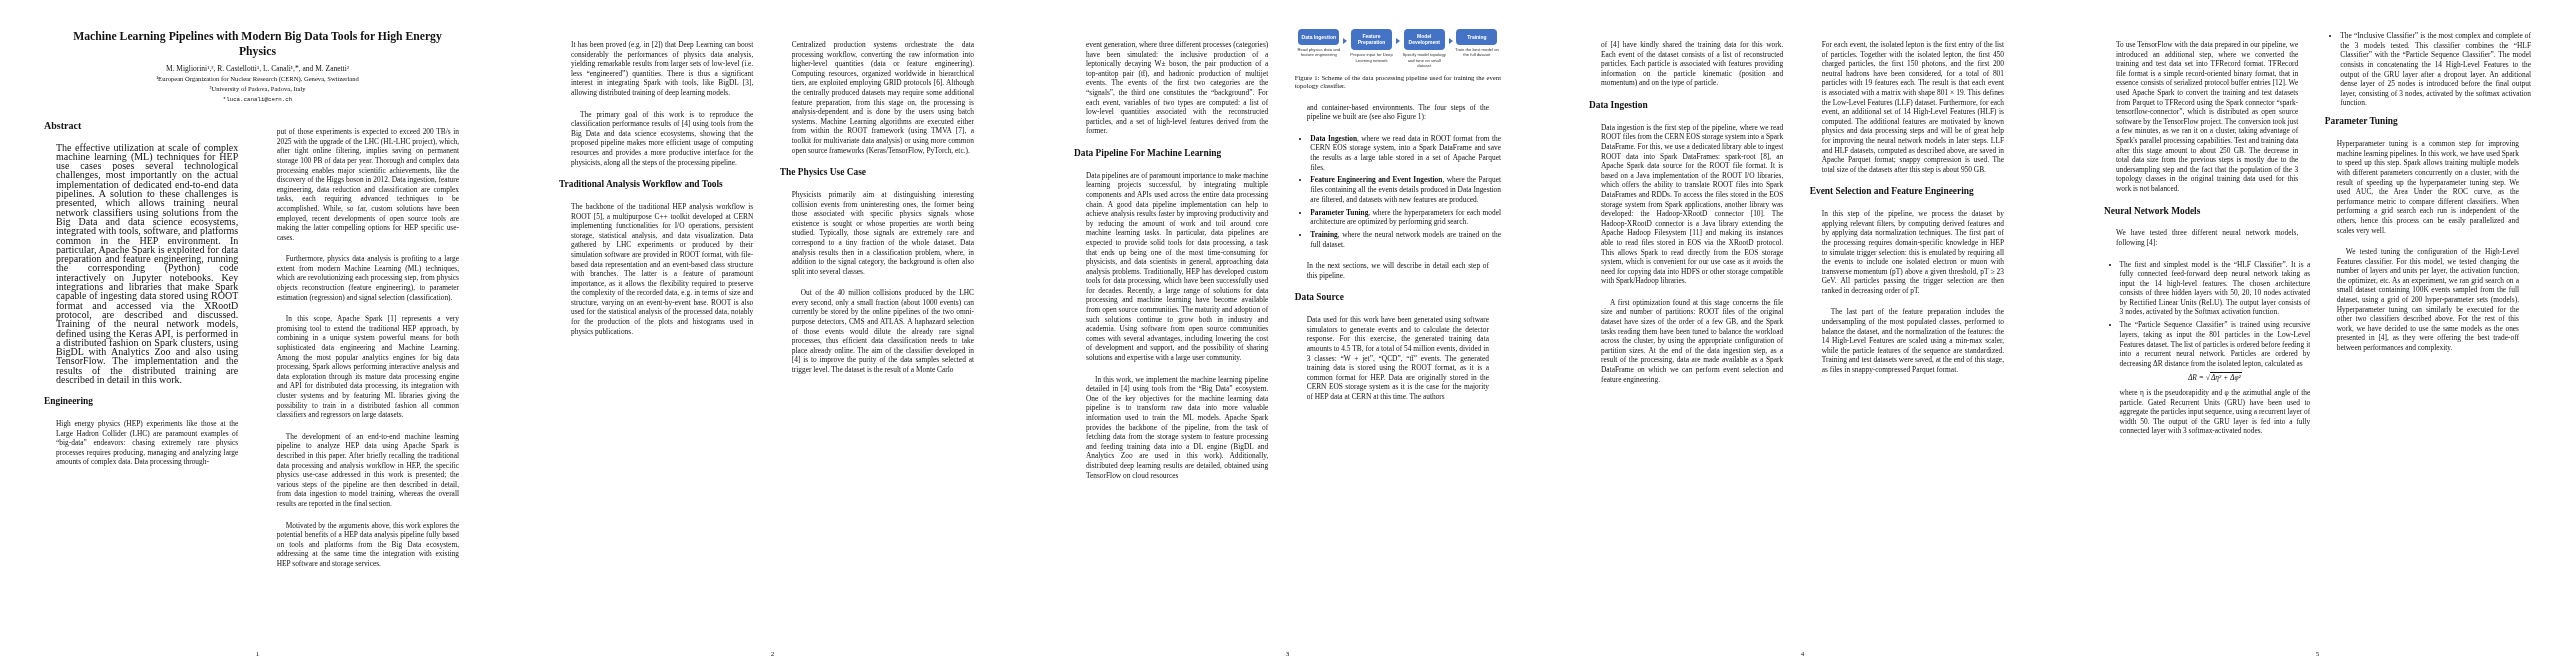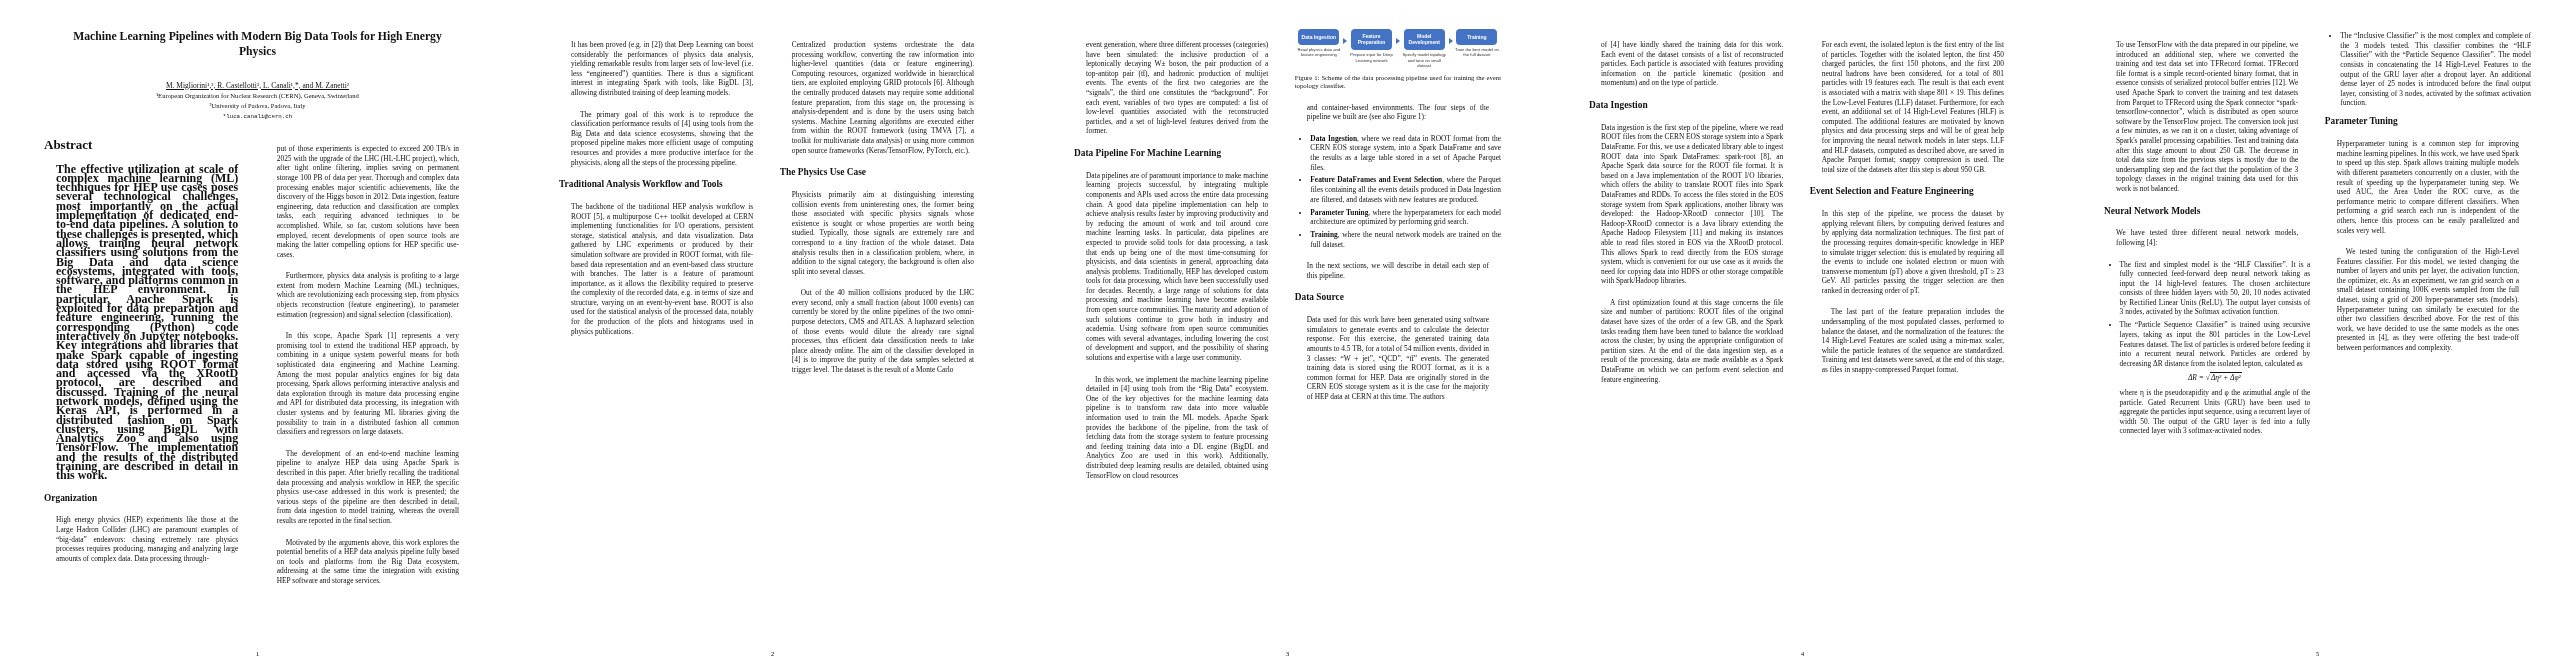--- a/index.html
+++ b/index.html
@@ -8,30 +8,30 @@
           font-family:"Liberation Serif","DejaVu Serif",serif;color:#111;
           -webkit-hyphens:auto;hyphens:auto;}
   .page{position:relative;width:515px;height:667px;flex:0 0 515px;background:#ffffff;}
   .inner{position:absolute;top:28px;left:44px;right:44px;bottom:24.5px;overflow:hidden;
          display:flex;flex-direction:column;}
   .cols{display:flex;gap:14.5px;flex:1 1 auto;min-height:0;}
   .col{flex:1 1 0;min-width:0;overflow:hidden;}
 
   .front{margin-bottom:12.2px;}
   .title{font-size:11.7px;font-weight:700;text-align:center;margin:1.1px 15.6px 0;line-height:1.3;}
-  .authors{text-align:center;font-size:7.5px;margin-top:21px;text-decoration:underline;}
+  .authors{text-align:center;font-size:7.5px;margin-top:4px;}
   .affil{text-align:center;font-size:6.6px;margin-top:2.8px;}
   .email{text-align:center;font-size:5.8px;margin-top:3.9px;font-family:"Liberation Mono",monospace;}
 
-  .abs-h{font-size:13px;font-weight:700;margin:4.4px 0 3.3px;}
+  .abs-h{font-size:10px;font-weight:700;margin:4.4px 0 3.3px;}
   .sec-h{font-size:9.4px;font-weight:700;margin:8.3px 0 3.9px;line-height:1.15;}
 
   .par{margin:12px;font-size:7.4px;line-height:9.6px;text-align:justify;text-indent:9px;}
   .noind{text-indent:0;}
-  .abstract{font-size:12px;line-height:9.3px;font-weight:bold;}
+  .abstract{font-size:10px;line-height:9.3px;}
 
   .blist{margin:3.3px 0 3.3px;padding-left:15.6px;list-style-type:disc;}
   .blist li{margin-bottom:3.3px;font-size:7.4px;line-height:9.6px;text-align:justify;}
 
   .figure{margin:0 0 7.8px;}
   .fig-flow{display:flex;align-items:flex-start;justify-content:space-between;padding:1.1px 1.1px 0;}
   .fig-step{display:flex;flex-direction:column;align-items:center;width:46px;}
   .fig-box{background:#4472c4;color:#fff;border-radius:3.9px;font-family:"Liberation Sans",sans-serif;
            font-size:5px;font-weight:700;text-align:center;padding:4.4px 2.2px;width:41px;min-height:15.6px;
            display:flex;align-items:center;justify-content:center;box-sizing:border-box;}
@@ -63,21 +63,21 @@
         <h1 class="title">Machine Learning Pipelines with Modern Big Data Tools for High Energy Physics</h1>
         <div class="authors">M. Migliorini¹,², R. Castellotti¹, L. Canali¹,*, and M. Zanetti²</div>
         <div class="affil">¹European Organization for Nuclear Research (CERN), Geneva, Switzerland</div>
         <div class="affil">²University of Padova, Padova, Italy</div>
         <div class="email">*luca.canali@cern.ch</div>
       </header>
       <div class="cols">
         <div class="col">
           <h2 class="abs-h">Abstract</h2>
           <p class="par noind abstract">The effective utilization at scale of complex machine learning (ML) techniques for HEP use cases poses several technological challenges, most importantly on the actual implementation of dedicated end-to-end data pipelines. A solution to these challenges is presented, which allows training neural network classifiers using solutions from the Big Data and data science ecosystems, integrated with tools, software, and platforms common in the HEP environment. In particular, Apache Spark is exploited for data preparation and feature engineering, running the corresponding (Python) code interactively on Jupyter notebooks. Key integrations and libraries that make Spark capable of ingesting data stored using ROOT format and accessed via the XRootD protocol, are described and discussed. Training of the neural network models, defined using the Keras API, is performed in a distributed fashion on Spark clusters, using BigDL with Analytics Zoo and also using TensorFlow. The implementation and the results of the distributed training are described in detail in this work.</p>
-          <h2 class="sec-h">Organization</h2>
+          <h2 class="sec-h">Engineering</h2>
           <p class="par noind">High energy physics (HEP) experiments like those at the Large Hadron Collider (LHC) are paramount examples of “big-data” endeavors: chasing extremely rare physics processes requires producing, managing and analyzing large amounts of complex data. Data processing through-</p>
         </div>
         <div class="col">
           <p class="par noind">put of those experiments is expected to exceed 200 TB/s in 2025 with the upgrade of the LHC (HL-LHC project), which, after tight online filtering, implies saving on permanent storage 100 PB of data per year. Thorough and complex data processing enables major scientific achievements, like the discovery of the Higgs boson in 2012. Data ingestion, feature engineering, data reduction and classification are complex tasks, each requiring advanced techniques to be accomplished. While, so far, custom solutions have been employed, recent developments of open source tools are making the latter compelling options for HEP specific use-cases.</p>
           <p class="par">Furthermore, physics data analysis is profiting to a large extent from modern Machine Learning (ML) techniques, which are revolutionizing each processing step, from physics objects reconstruction (feature engineering), to parameter estimation (regression) and signal selection (classification).</p>
           <p class="par">In this scope, Apache Spark [1] represents a very promising tool to extend the traditional HEP approach, by combining in a unique system powerful means for both sophisticated data engineering and Machine Learning. Among the most popular analytics engines for big data processing, Spark allows performing interactive analysis and data exploration through its mature data processing engine and API for distributed data processing, its integration with cluster systems and by featuring ML libraries giving the possibility to train in a distributed fashion all common classifiers and regressors on large datasets.</p>
           <p class="par">The development of an end-to-end machine learning pipeline to analyze HEP data using Apache Spark is described in this paper. After briefly recalling the traditional data processing and analysis workflow in HEP, the specific physics use-case addressed in this work is presented; the various steps of the pipeline are then described in detail, from data ingestion to model training, whereas the overall results are reported in the final section.</p>
           <p class="par">Motivated by the arguments above, this work explores the potential benefits of a HEP data analysis pipeline fully based on tools and platforms from the Big Data ecosystem, addressing at the same time the integration with existing HEP software and storage services.</p>
         </div>
       </div>
@@ -135,21 +135,21 @@
               <div class="fig-step">
                 <div class="fig-box">Training</div>
                 <div class="fig-sub">Train the best model on the full dataset</div>
               </div>
             </div>
             <p class="fig-cap">Figure 1: Scheme of the data processing pipeline used for training the event topology classifier.</p>
           </div>
           <p class="par noind">and container-based environments. The four steps of the pipeline we built are (see also Figure 1):</p>
           <ul class="blist">
             <li><b>Data Ingestion</b><span>, where we read data in ROOT format from the CERN EOS storage system, into a Spark DataFrame and save the results as a large table stored in a set of Apache Parquet files.</span></li>
-            <li><b>Feature DataFrames and Event Selection</b><span>, where the Parquet files containing all the events details produced in Data Ingestion are filtered, and datasets with new features are produced.</span></li>
+            <li><b>Feature Engineering and Event Ingestion</b><span>, where the Parquet files containing all the events details produced in Data Ingestion are filtered, and datasets with new features are produced.</span></li>
             <li><b>Parameter Tuning</b><span>, where the hyperparameters for each model architecture are optimized by performing grid search.</span></li>
             <li><b>Training</b><span>, where the neural network models are trained on the full dataset.</span></li>
           </ul>
           <p class="par noind">In the next sections, we will describe in detail each step of this pipeline.</p>
           <h2 class="sec-h">Data Source</h2>
           <p class="par noind">Data used for this work have been generated using software simulators to generate events and to calculate the detector response. For this exercise, the generated training data amounts to 4.5 TB, for a total of 54 million events, divided in 3 classes: “W + jet”, “QCD”, “tt̄” events. The generated training data is stored using the ROOT format, as it is a common format for HEP. Data are originally stored in the CERN EOS storage system as it is the case for the majority of HEP data at CERN at this time. The authors</p>
         </div>
       </div>
     </div>
     <div class="pageno">3</div>

